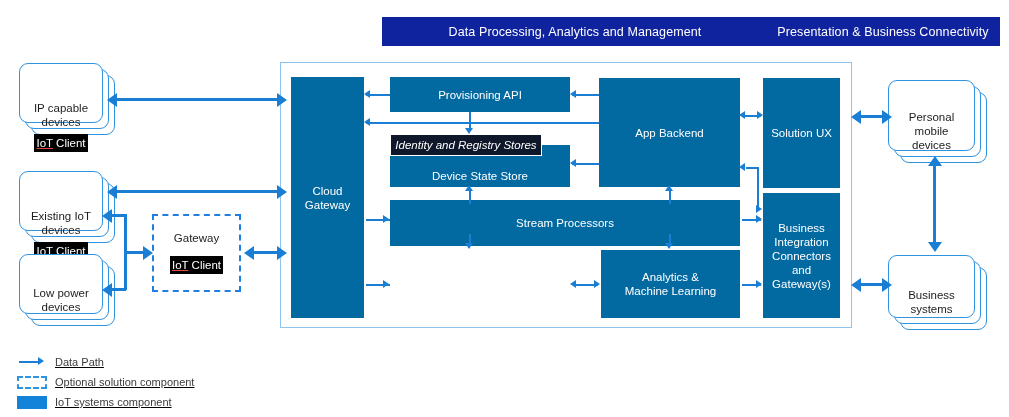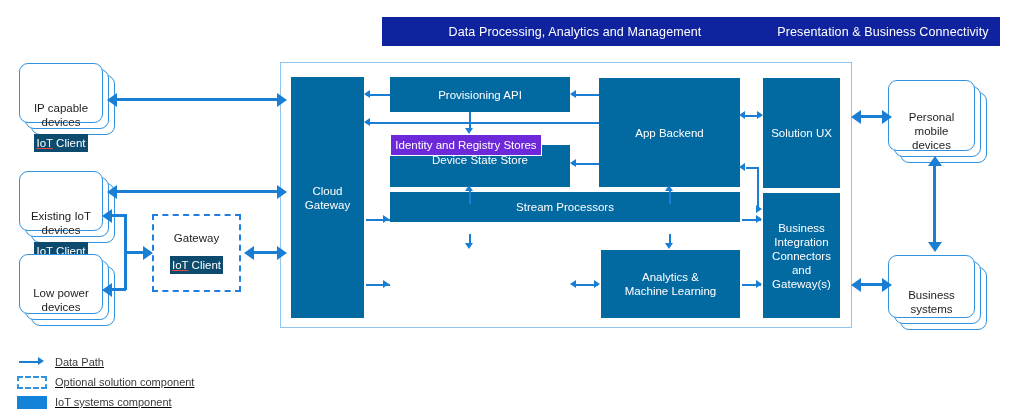--- a/index.html
+++ b/index.html
@@ -17,40 +17,40 @@
 
   
   .stack{position:absolute;}
   .card{position:absolute;border:1.5px solid #2f93e0;border-radius:9px;
         background:#ffffff;box-sizing:border-box;}
   .cardfront{position:absolute;border:1.5px solid #2f93e0;border-radius:9px;
         background:#ffffff;box-sizing:border-box;display:flex;
         flex-direction:column;align-items:center;justify-content:flex-start;}
   .cardtxt{font-size:11.5px;color:#1d1d1d;line-height:14px;text-align:center;
            white-space:pre-line;margin-top:31px;}
-  .iotclient{background:#0c4a6e;color:#ffffff;font-size:11.5px;
+  .iotclient{background:#000000;color:#ffffff;font-size:11.5px;
              padding:3px 2px;margin-top:5px;}
   .iotclient u{text-decoration:underline;text-decoration-color:#e8493f;}
 
   
   .dashbox{position:absolute;border:2px dashed #1f7fe0;box-sizing:border-box;
            display:flex;flex-direction:column;align-items:center;
            justify-content:center;background:#ffffff;}
   .dashbox .lbl{font-size:11.5px;color:#1d1d1d;}
 
   
   .panel{position:absolute;border:1.5px solid #8fc4ee;box-sizing:border-box;
          background:#ffffff;}
   .blk{position:absolute;background:#0369a1;color:#ffffff;display:flex;
        align-items:center;justify-content:center;text-align:center;
        font-size:11.5px;line-height:14px;white-space:pre-line;box-sizing:border-box;}
-  .blk.bottomtxt{align-items:flex-end;padding-bottom:20px;}
-  .innerbox{position:absolute;background:#6d28d9;border:1.5px solid #ffffff;
+  .blk.bottomtxt{align-items:flex-end;padding-bottom:4px;}
+  .innerbox{position:absolute;background:#0f172a;border:1.5px solid #ffffff;
             box-sizing:border-box;color:#ffffff;font-size:11.5px;
-            display:flex;align-items:center;justify-content:center;}
+            display:flex;align-items:center;justify-content:center;font-style:italic;}
 
   
   .ln{position:absolute;background:#1a7fd4;}
   .hl{height:1.6px;}
   .vl{width:1.6px;}
   .hl.thick{height:3.2px;}
   .vl.thick{width:3.2px;}
   .ar{position:absolute;width:0;height:0;}
   .ar.r{border-top:4.5px solid transparent;border-bottom:4.5px solid transparent;
         border-left:6.5px solid #1a7fd4;}
@@ -134,21 +134,21 @@
     <span>Provisioning API</span>
   </div>
 
   <div class="blk bottomtxt" style="left:390px;top:145px;width:180px;height:42px;">
     <span>Device State Store</span>
   </div>
   <div class="innerbox" style="left:390px;top:134px;width:152px;height:22px;">
     <span>Identity and Registry Stores</span>
   </div>
 
-  <div class="blk" style="left:390px;top:192px;width:350px;height:30px;">
+  <div class="blk" style="left:390px;top:200px;width:350px;height:46px;">
     <span>Stream Processors</span>
   </div>
 
 
   <div class="blk" style="left:601px;top:250px;width:139px;height:68px;">
     <span>Analytics &amp;
 Machine Learning</span>
   </div>
 
   <div class="blk" style="left:599px;top:78px;width:141px;height:109px;">

